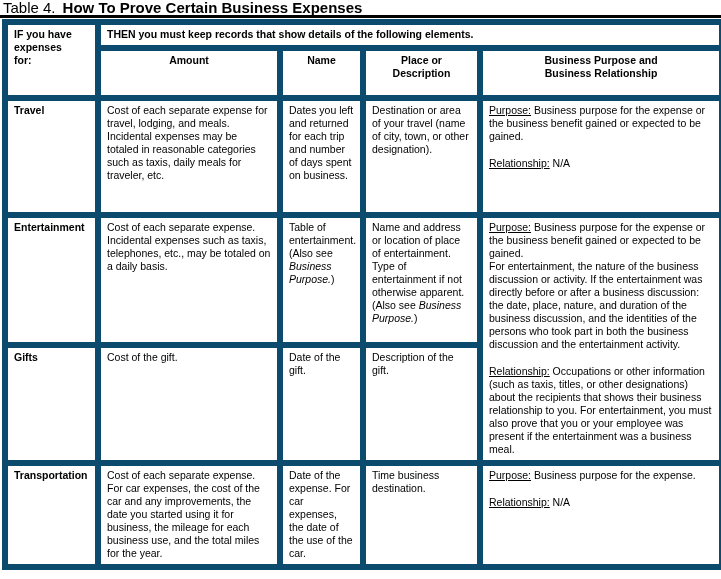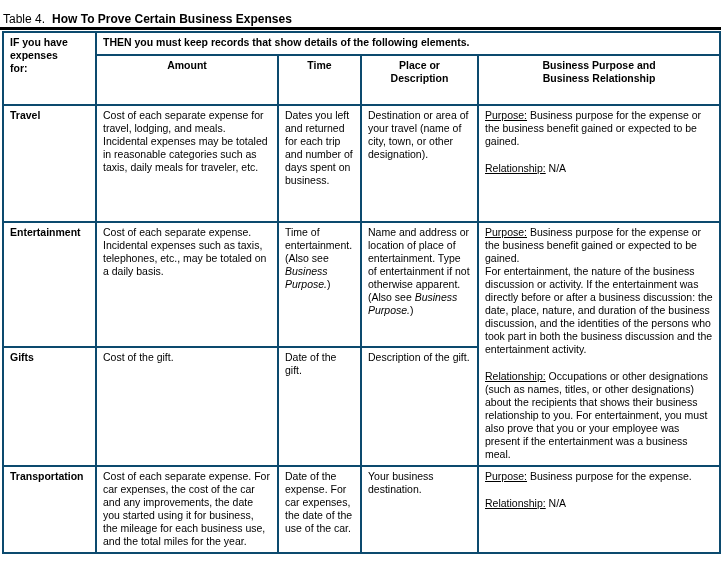--- a/index.html
+++ b/index.html
@@ -11,40 +11,39 @@
   }
   .page {
     position: relative;
     width: 721px;
     height: 579px;
     background: #ffffff;
     overflow: hidden;
   }
   .title-line {
     padding: 1px 0 1px 3px;
-    font-size: 12px;
+    font-size: 15px;
     line-height: 13px;
     white-space: nowrap;
-    margin-top: 12px;
   }
   .title-prefix { font-weight: normal; }
   .title-main   { font-weight: bold; margin-left: 7px; }
   .title-rule {
     height: 3px;
     background: #000000;
     width: 721px;
   }
   table.proof-table {
     border-collapse: collapse;
     table-layout: fixed;
     width: 717px;
     margin: 1px 0 0 2px;
   }
   table.proof-table td {
-    border: 2px solid #0c4a6e;
+    border: 6px solid #0c4a6e;
     vertical-align: top;
     padding: 3px 6px 4px 6px;
     font-size: 10.5px;
     line-height: 13px;
     margin-top: 48px;
   }
   td.if-cell {
     font-weight: bold;
     white-space: pre-line;
     vertical-align: top;
@@ -92,21 +91,21 @@
     <tbody>
         <tr style="height:23px">
       <td class="if-cell" rowspan="2">IF you have
 expenses
 for:</td>
       <td class="then-cell" colspan="4">THEN you must keep records that show details of the following elements.</td>
     </tr>
 
     <tr style="height:50px">
       <td class="col-head">Amount</td>
-      <td class="col-head">Time</td>
+      <td class="col-head">Name</td>
       <td class="col-head">Place or
 Description</td>
       <td class="col-head">Business Purpose and
 Business Relationship</td>
     </tr>
 
     <tr style="height:117px">
       <td class="expense-cell">Travel</td>
       <td>Cost of each separate expense for travel, lodging, and meals. Incidental expenses may be totaled in reasonable categories such as taxis, daily meals for traveler, etc.</td>
       <td>Dates you left and returned for each trip and number of days spent on business.</td>
@@ -115,44 +114,44 @@
         <div class="para"><span class="ulab">Purpose:</span><span> Business purpose for the expense or the business benefit gained or expected to be gained.</span></div>
         <div class="gap"></div>
         <div class="para"><span class="ulab">Relationship:</span><span> N/A</span></div>
       </td>
     </tr>
 
     <tr style="height:113px">
       <td class="expense-cell">Entertainment</td>
       <td>Cost of each separate expense. Incidental expenses such as taxis, telephones, etc., may be totaled on a daily basis.</td>
       <td>
-        <div class="para">Time of entertainment.</div>
+        <div class="para">Table of entertainment.</div>
         <div class="para"><span>(Also see </span><span class="ital">Business Purpose.</span><span>)</span></div>
       </td>
       <td><span>Name and address or location of place of entertainment. Type of entertainment if not otherwise apparent. </span><span>(Also see </span><span class="ital">Business Purpose.</span><span>)</span></td>
       <td rowspan="2">
         <div class="para"><span class="ulab">Purpose:</span><span> Business purpose for the expense or the business benefit gained or expected to be gained.</span></div>
         <div class="para">For entertainment, the nature of the business discussion or activity. If the entertainment was directly before or after a business discussion: the date, place, nature, and duration of the business discussion, and the identities of the persons who took part in both the business discussion and the entertainment activity.</div>
         <div class="gap"></div>
-        <div class="para"><span class="ulab">Relationship:</span><span> Occupations or other designations (such as names, titles, or other designations) about the recipients that shows their business relationship to you. For entertainment, you must also prove that you or your employee was present if the entertainment was a business meal.</span></div>
+        <div class="para"><span class="ulab">Relationship:</span><span> Occupations or other information (such as taxis, titles, or other designations) about the recipients that shows their business relationship to you. For entertainment, you must also prove that you or your employee was present if the entertainment was a business meal.</span></div>
       </td>
     </tr>
 
     <tr style="height:107px">
       <td class="expense-cell">Gifts</td>
       <td>Cost of the gift.</td>
       <td>Date of the gift.</td>
       <td>Description of the gift.</td>
     </tr>
 
     <tr style="height:85px">
       <td class="expense-cell">Transportation</td>
       <td>Cost of each separate expense. For car expenses, the cost of the car and any improvements, the date you started using it for business, the mileage for each business use, and the total miles for the year.</td>
       <td>Date of the expense. For car expenses, the date of the use of the car.</td>
-      <td>Your business destination.</td>
+      <td>Time business destination.</td>
       <td>
         <div class="para"><span class="ulab">Purpose:</span><span> Business purpose for the expense.</span></div>
         <div class="gap"></div>
         <div class="para"><span class="ulab">Relationship:</span><span> N/A</span></div>
       </td>
     </tr>
 
   </tbody>
     </table>
 </div>

